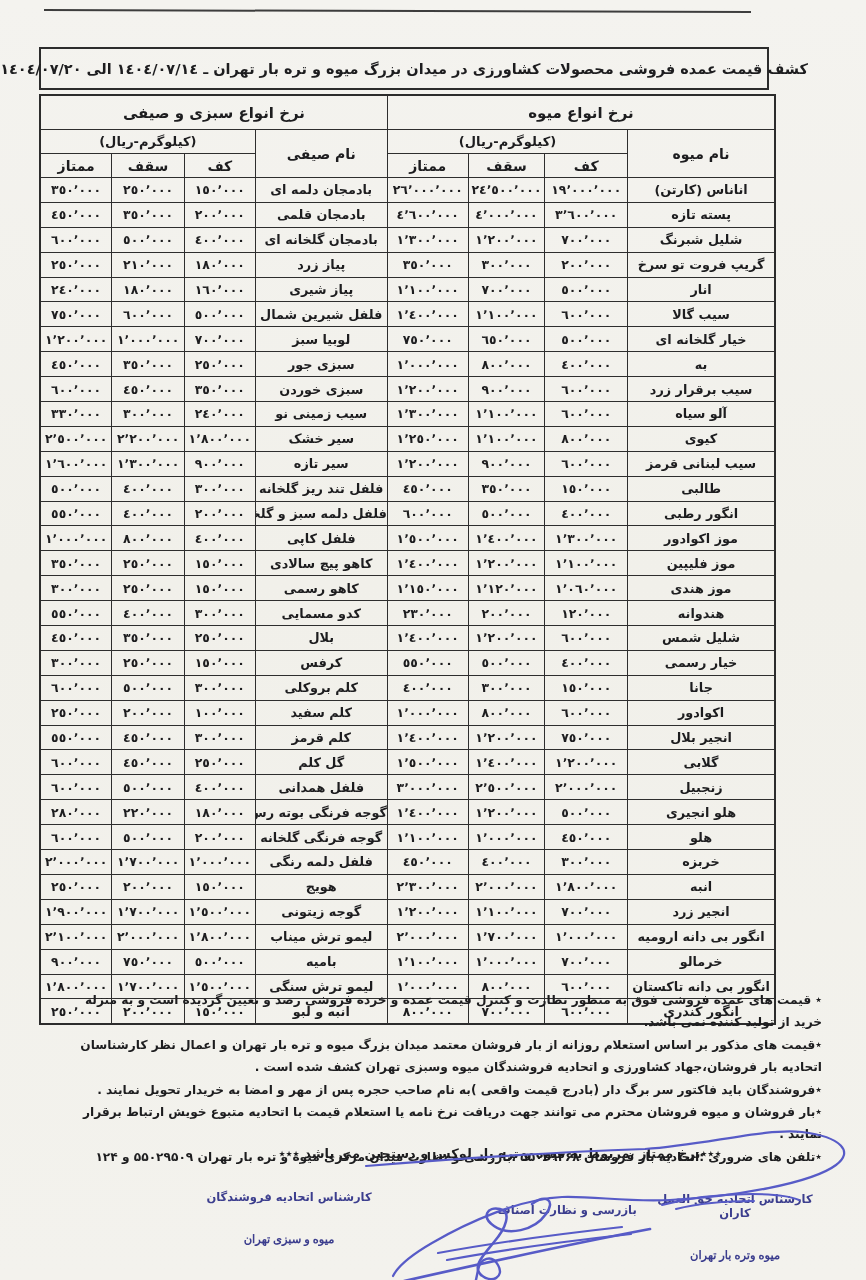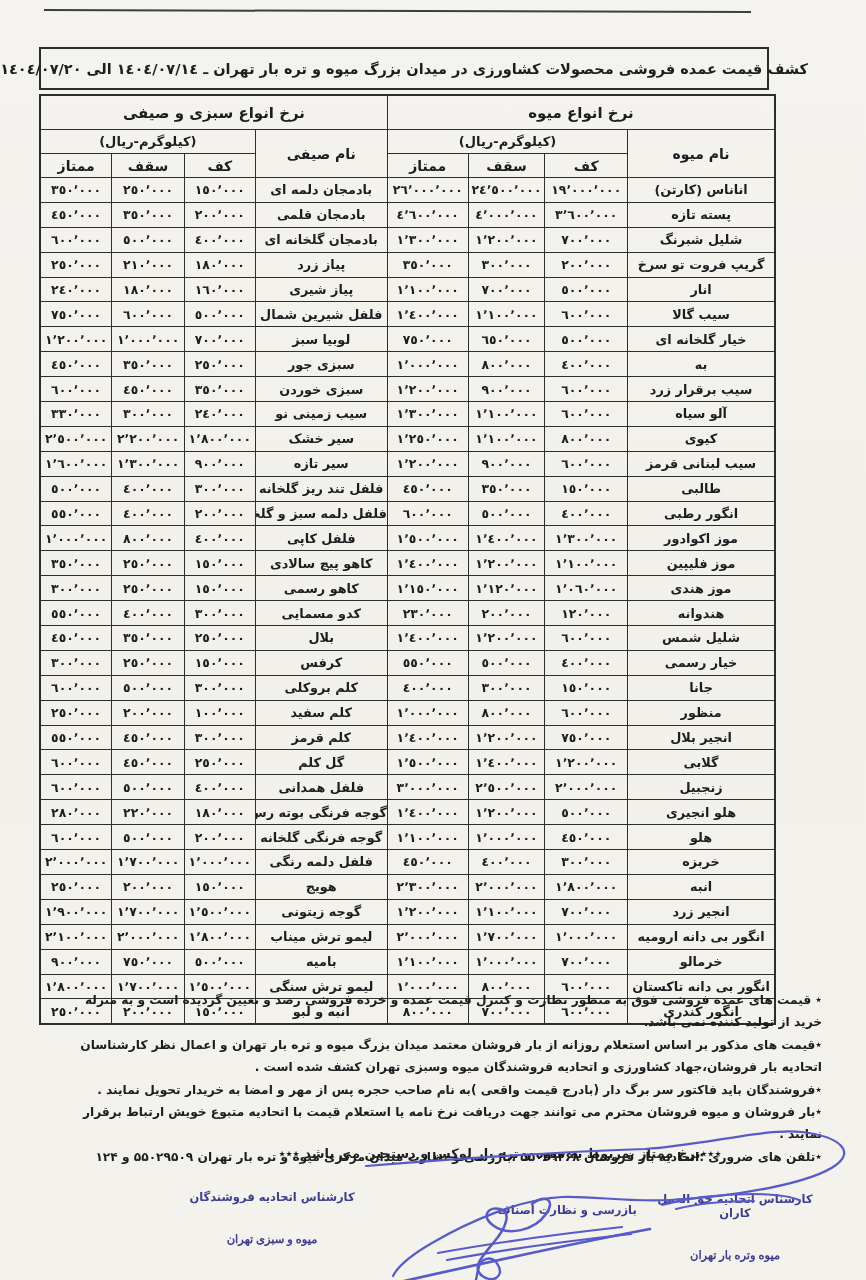--- a/index.html
+++ b/index.html
@@ -34,21 +34,21 @@
   .notes{position:absolute;left:42px;top:989px;width:780px;font-size:12.2px;line-height:22.4px;}
   .note{white-space:normal;margin-left:12px;}
   .premium-note{
     position:absolute;left:250px;top:1146px;width:500px;text-align:center;
     font-size:13px;white-space:nowrap;
   }
   .sig{position:absolute;text-align:center;color:#3c3e8e;font-size:11.5px;line-height:14px;}
   .sig .l2{margin-top:28px;font-family:Liberation Serif, serif;}
   .sig-right{left:645px;top:1192px;width:180px;}
   .sig-center{left:492px;top:1203px;width:150px;}
-  .sig-left{left:182px;top:1190px;width:180px;}
+  .sig-left{left:199px;top:1190px;width:180px;}
   svg.pen{position:absolute;left:0;top:0;width:866px;height:1280px;pointer-events:none;}
   svg.pen path{fill:none;stroke-linecap:round;stroke-linejoin:round;}
 </style>
 </head>
 <body>
 
 <div class="sheet">
 
   <div class="top-rule"></div>
 
@@ -290,21 +290,21 @@
           <td class="name">جانا</td>
           <td class="num">١٥٠٬٠٠٠</td>
           <td class="num">٣٠٠٬٠٠٠</td>
           <td class="num">٤٠٠٬٠٠٠</td>
           <td class="name">کلم بروکلی</td>
           <td class="num">٣٠٠٬٠٠٠</td>
           <td class="num">٥٠٠٬٠٠٠</td>
           <td class="num">٦٠٠٬٠٠٠</td>
         </tr>
         <tr>
-          <td class="name">منظور</td>
+          <td class="name">اکوادور</td>
           <td class="num">٦٠٠٬٠٠٠</td>
           <td class="num">٨٠٠٬٠٠٠</td>
           <td class="num">١٬٠٠٠٬٠٠٠</td>
           <td class="name">کلم سفید</td>
           <td class="num">١٠٠٬٠٠٠</td>
           <td class="num">٢٠٠٬٠٠٠</td>
           <td class="num">٢٥٠٬٠٠٠</td>
         </tr>
         <tr>
           <td class="name">انجیر بلال</td>

